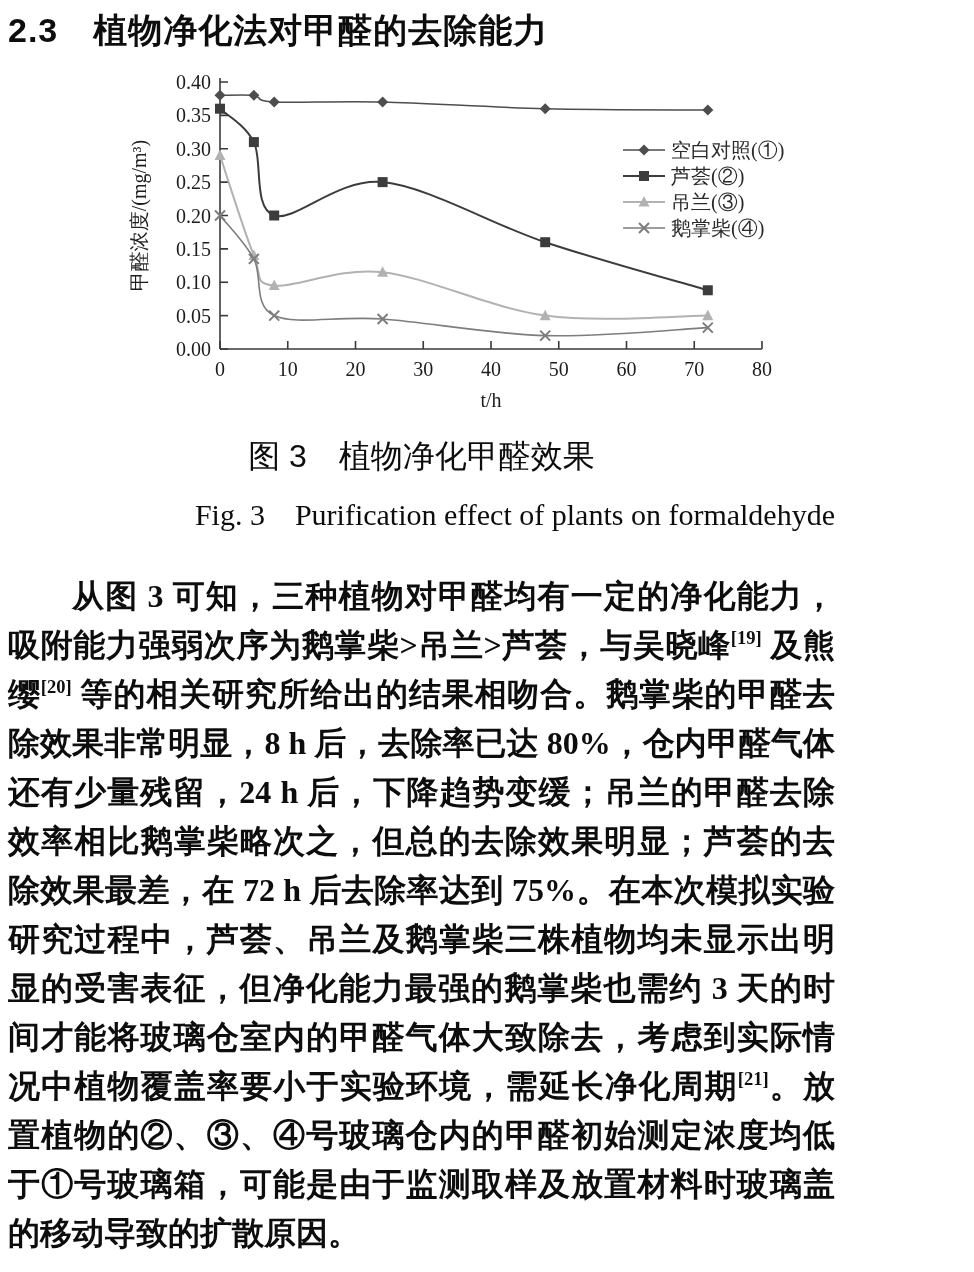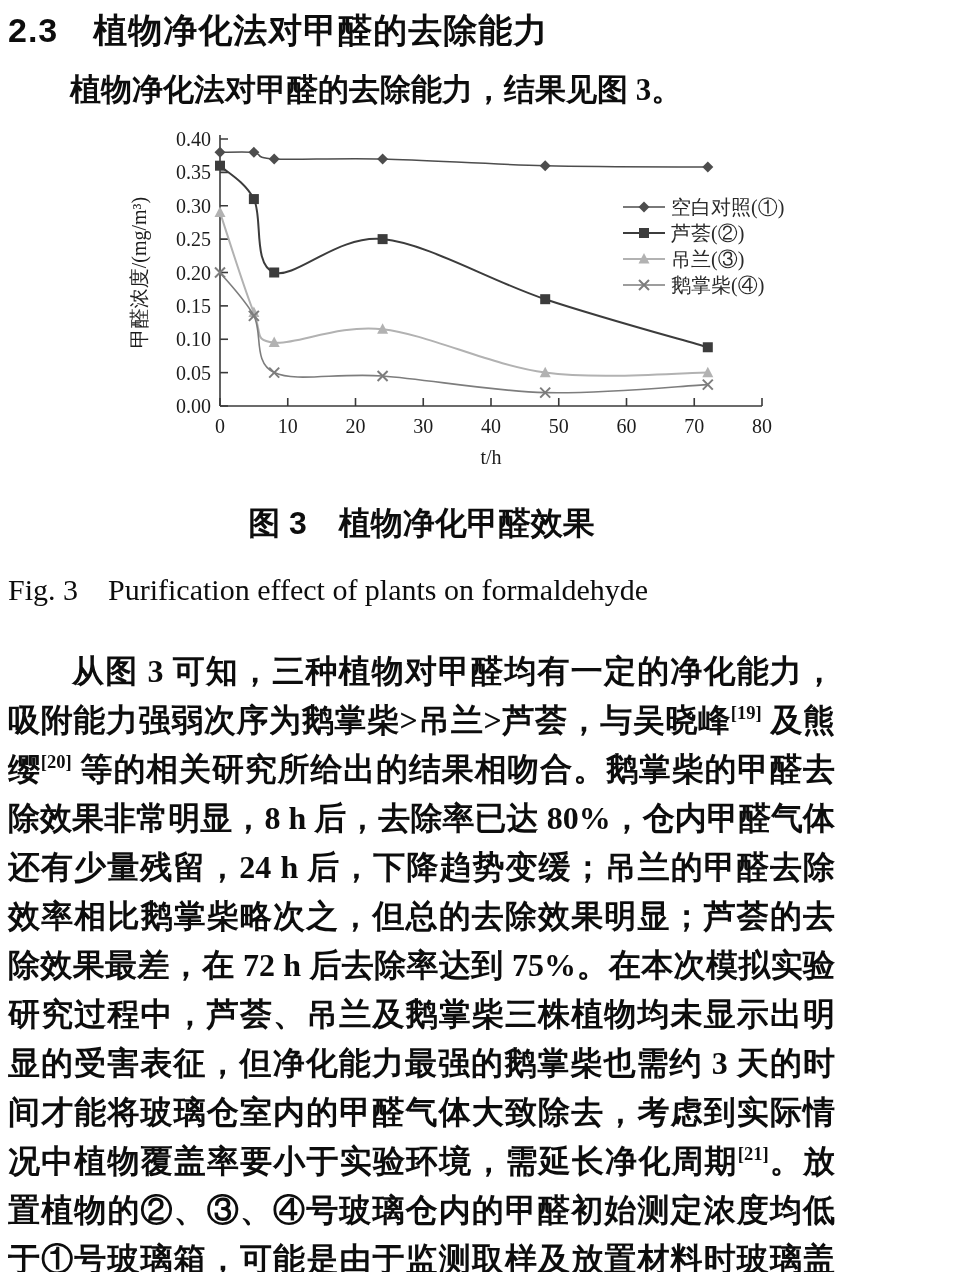--- a/index.html
+++ b/index.html
@@ -32,28 +32,28 @@
     margin:6px 0 0 112px;
     width:700px;
   }
   svg text{user-select:none;}
   .axis{stroke:#3a3a3a;stroke-width:1.6;fill:none;}
   .tick{font-family:"Liberation Serif","DejaVu Serif",serif;font-size:20px;fill:#1c1c1c;}
   .legend{font-family:"Liberation Serif","DejaVu Serif",serif;font-size:20px;fill:#2a2a2a;}
   .caption-cn{
     font-family:"Liberation Sans","DejaVu Sans",sans-serif;
     font-size:32px;
-    font-weight:700;
+    font-weight:400;
     text-align:center;
-    margin-top:28px;
+    margin-top:18px;
   }
   .caption-en{
     font-size:30px;
-    text-align:left;
-    margin-top:24px;
+    text-align:right;
+    margin-top:16px;
   }
   .body-text{
     font-size:32px;
     font-weight:700;
     line-height:49px;
     text-align:justify;
     text-indent:2em;
     margin:36px 0 16px 0;
   }
   .body-text sup{
@@ -62,21 +62,20 @@
     font-weight:700;
   }
 </style>
 </head>
 <body>
 
 <div class="page">
 
   <h2 class="section-heading">2.3　植物净化法对甲醛的去除能力</h2>
 
-  <p class="intro">植物净化法对甲醛的去除能力，结果见图 3。</p>
 
   <figure class="figure">
     <div class="chart-wrap">
       <svg id="chart-svg" width="700" height="345" viewBox="0 0 700 345" role="img">
           <line class="axis" x1="100" y1="10" x2="100" y2="281"></line>
           <line class="axis" x1="100" y1="281" x2="642" y2="281"></line>
           <line class="axis" x1="100" y1="281" x2="108" y2="281"></line>
           <text class="tick" text-anchor="end" x="91" y="288">0.00</text>
           <line class="axis" x1="100" y1="247.625" x2="108" y2="247.625"></line>
           <text class="tick" text-anchor="end" x="91" y="254.625">0.05</text>

